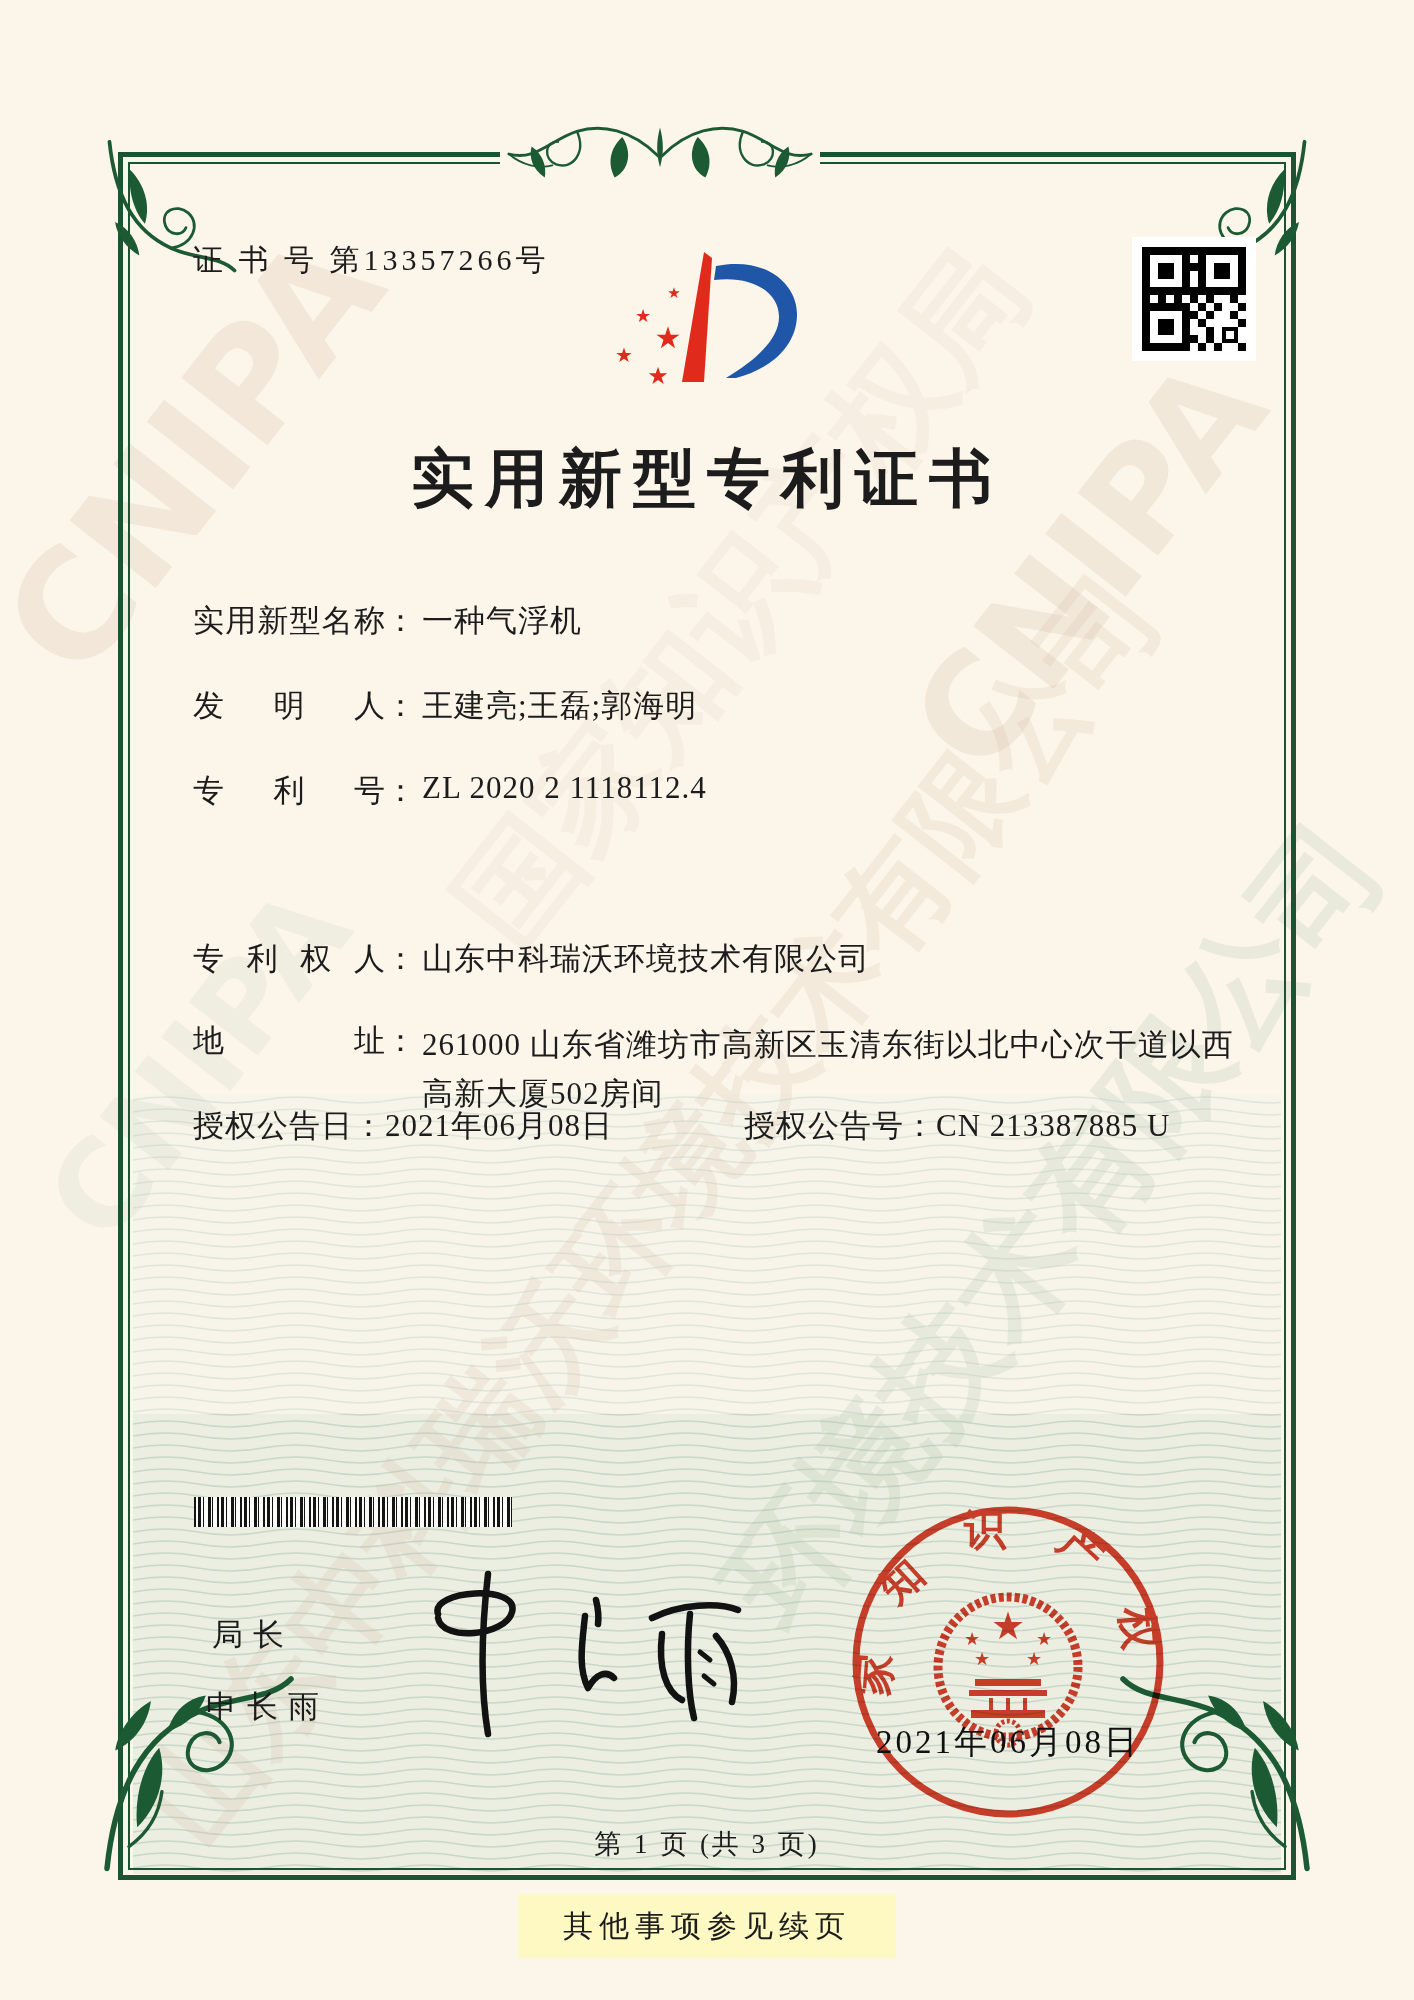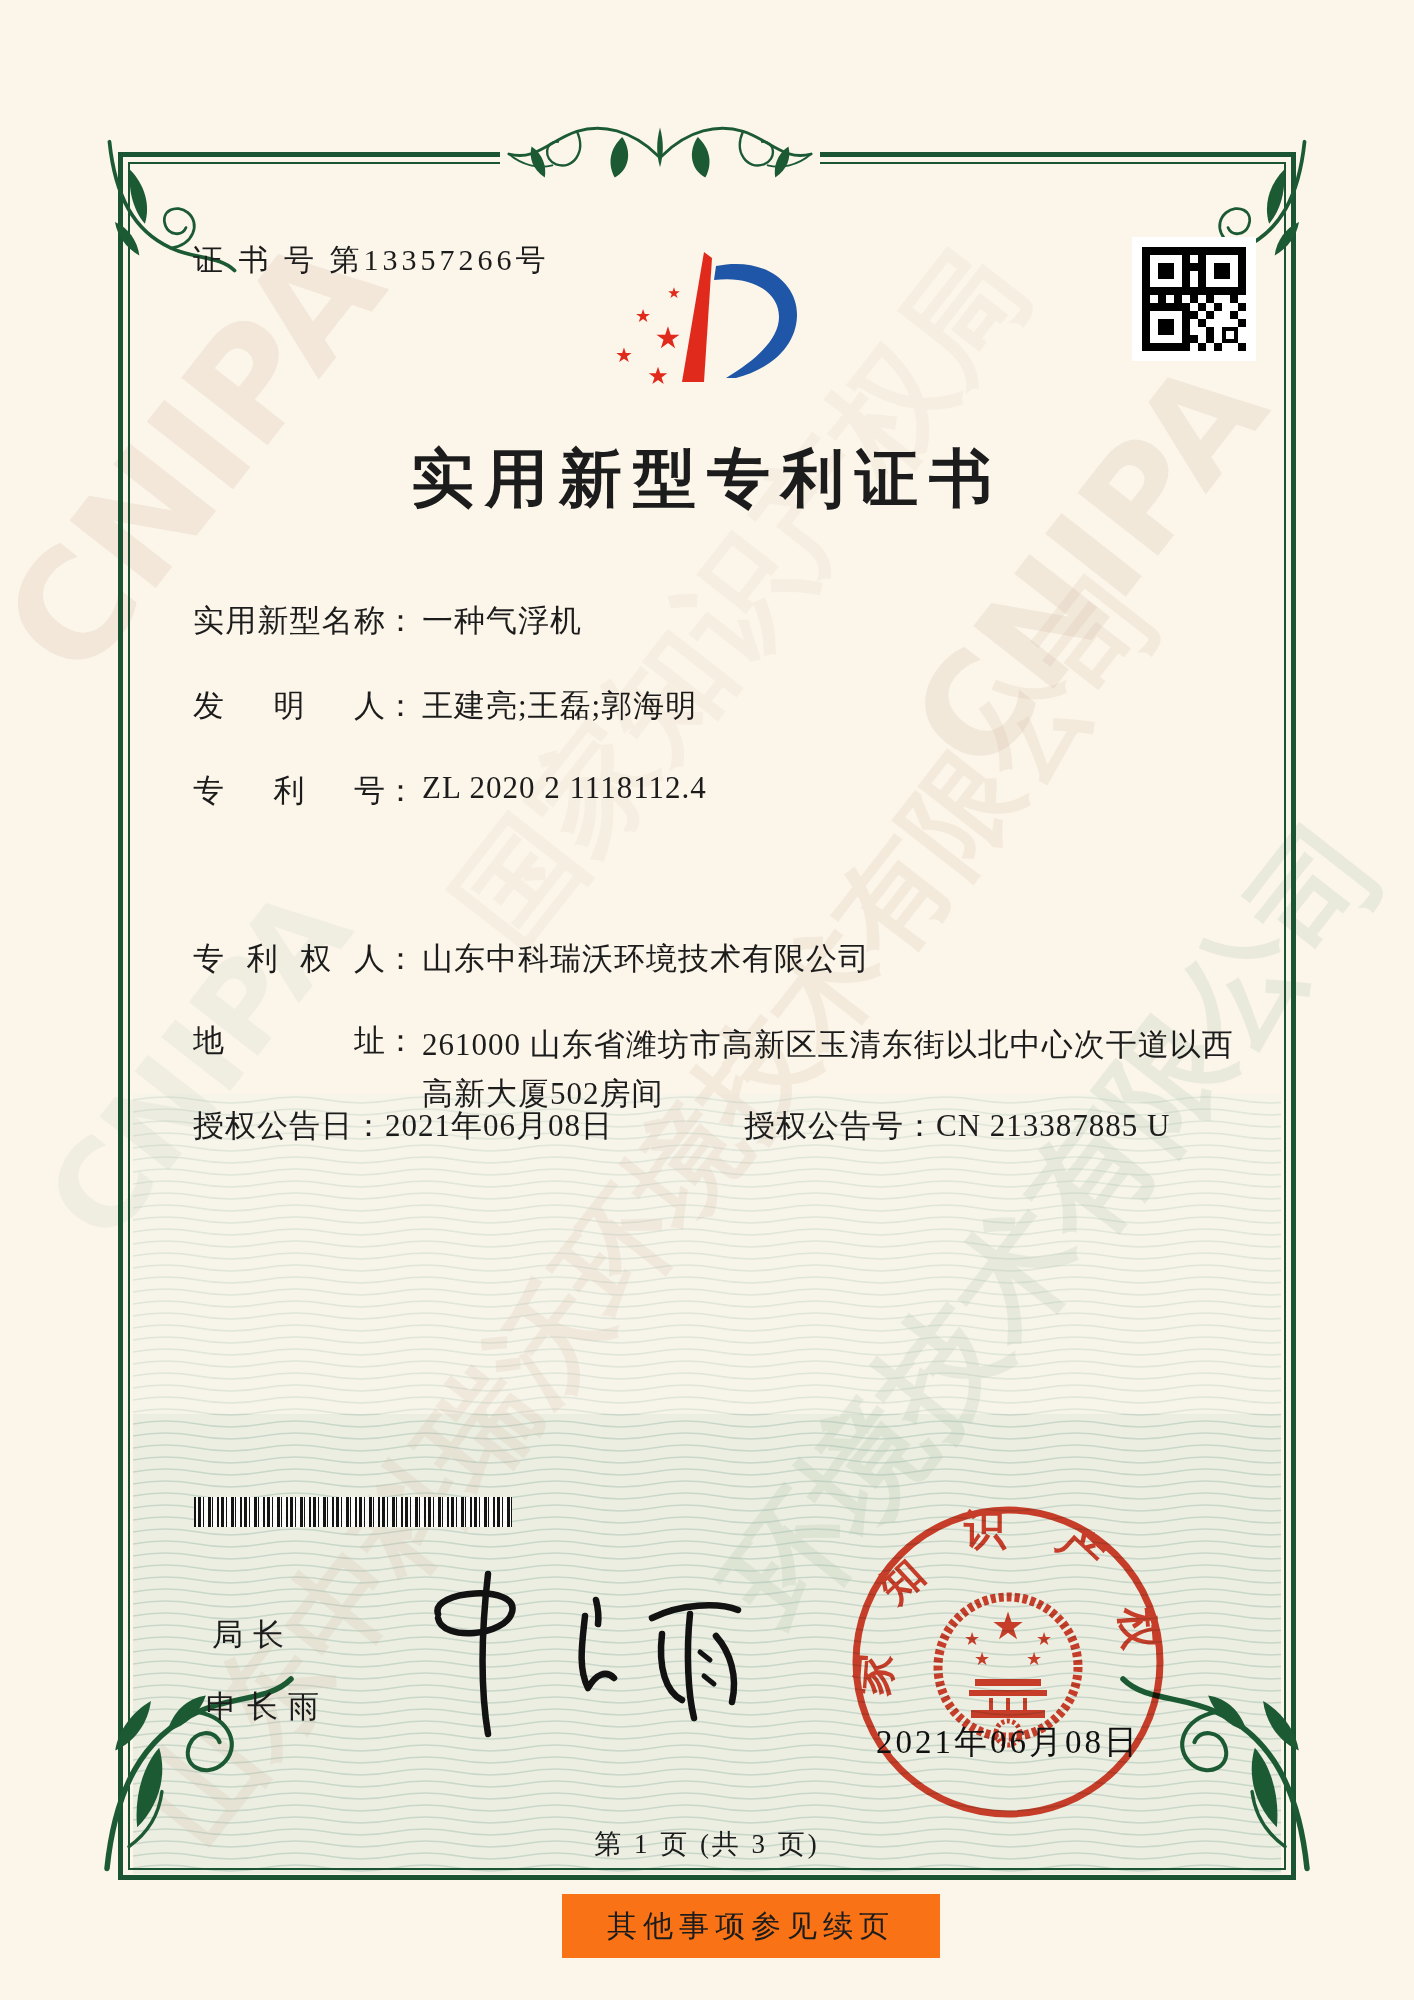--- a/index.html
+++ b/index.html
@@ -59,22 +59,22 @@
         rgba(255,255,255,.85) 17px 18px,#141414 18px 19px,rgba(255,255,255,.85) 19px 23px);}
   .signer-title{position:absolute; left:212px; top:1614px; z-index:6; font-size:31px; letter-spacing:10px;}
   .signer-name{position:absolute; left:206px; top:1686px; z-index:6; font-size:31px; letter-spacing:10px;}
   .signature{position:absolute; left:400px; top:1556px; width:350px; height:195px; z-index:6;}
   .seal{position:absolute; left:843px; top:1497px; width:330px; height:330px; z-index:7;
         mix-blend-mode:multiply; opacity:.93;}
   .seal-date{position:absolute; left:843px; top:1720px; width:330px; z-index:8; text-align:center;
              font-size:33px; letter-spacing:3px; color:#101010;}
   .page-num{position:absolute; left:0; top:1826px; width:1414px; z-index:6; text-align:center;
             font-size:27px; letter-spacing:3px;}
-  .cont-box{position:absolute; left:518px; top:1894px; width:378px; height:64px; background:#f97316; z-index:6;
-            text-align:center; line-height:64px; font-size:30px; letter-spacing:6px;margin-left:44px;}
+  .cont-box{position:absolute; left:518px; top:1894px; width:378px; height:64px; background:#fef9c3; z-index:6;
+            text-align:center; line-height:64px; font-size:30px; letter-spacing:6px;}
 </style>
 </head>
 <body>
 
 <div class="page">
 
   <div class="wm wm1">CNIPA</div>
   <div class="wm wm2">山东中科瑞沃环境技术有限公司</div>
   <div class="wm wm3">CNIPA</div>
   <div class="wm wm4">环境技术有限公司</div>

